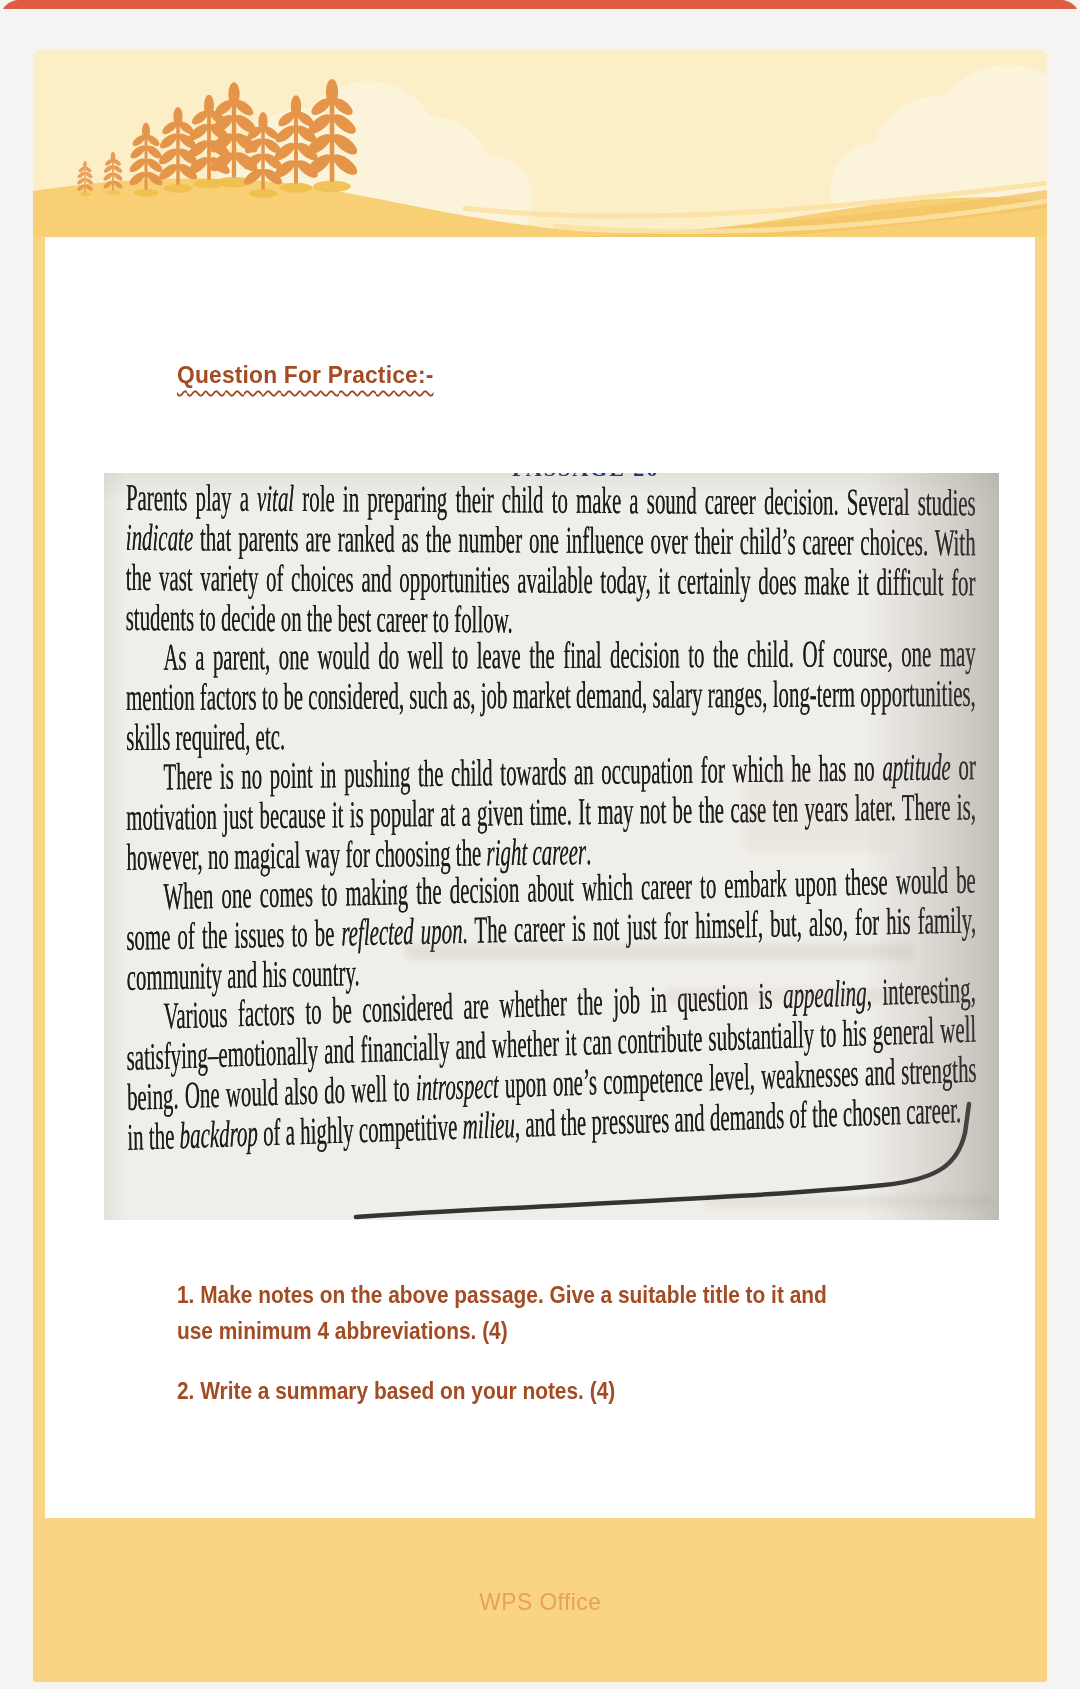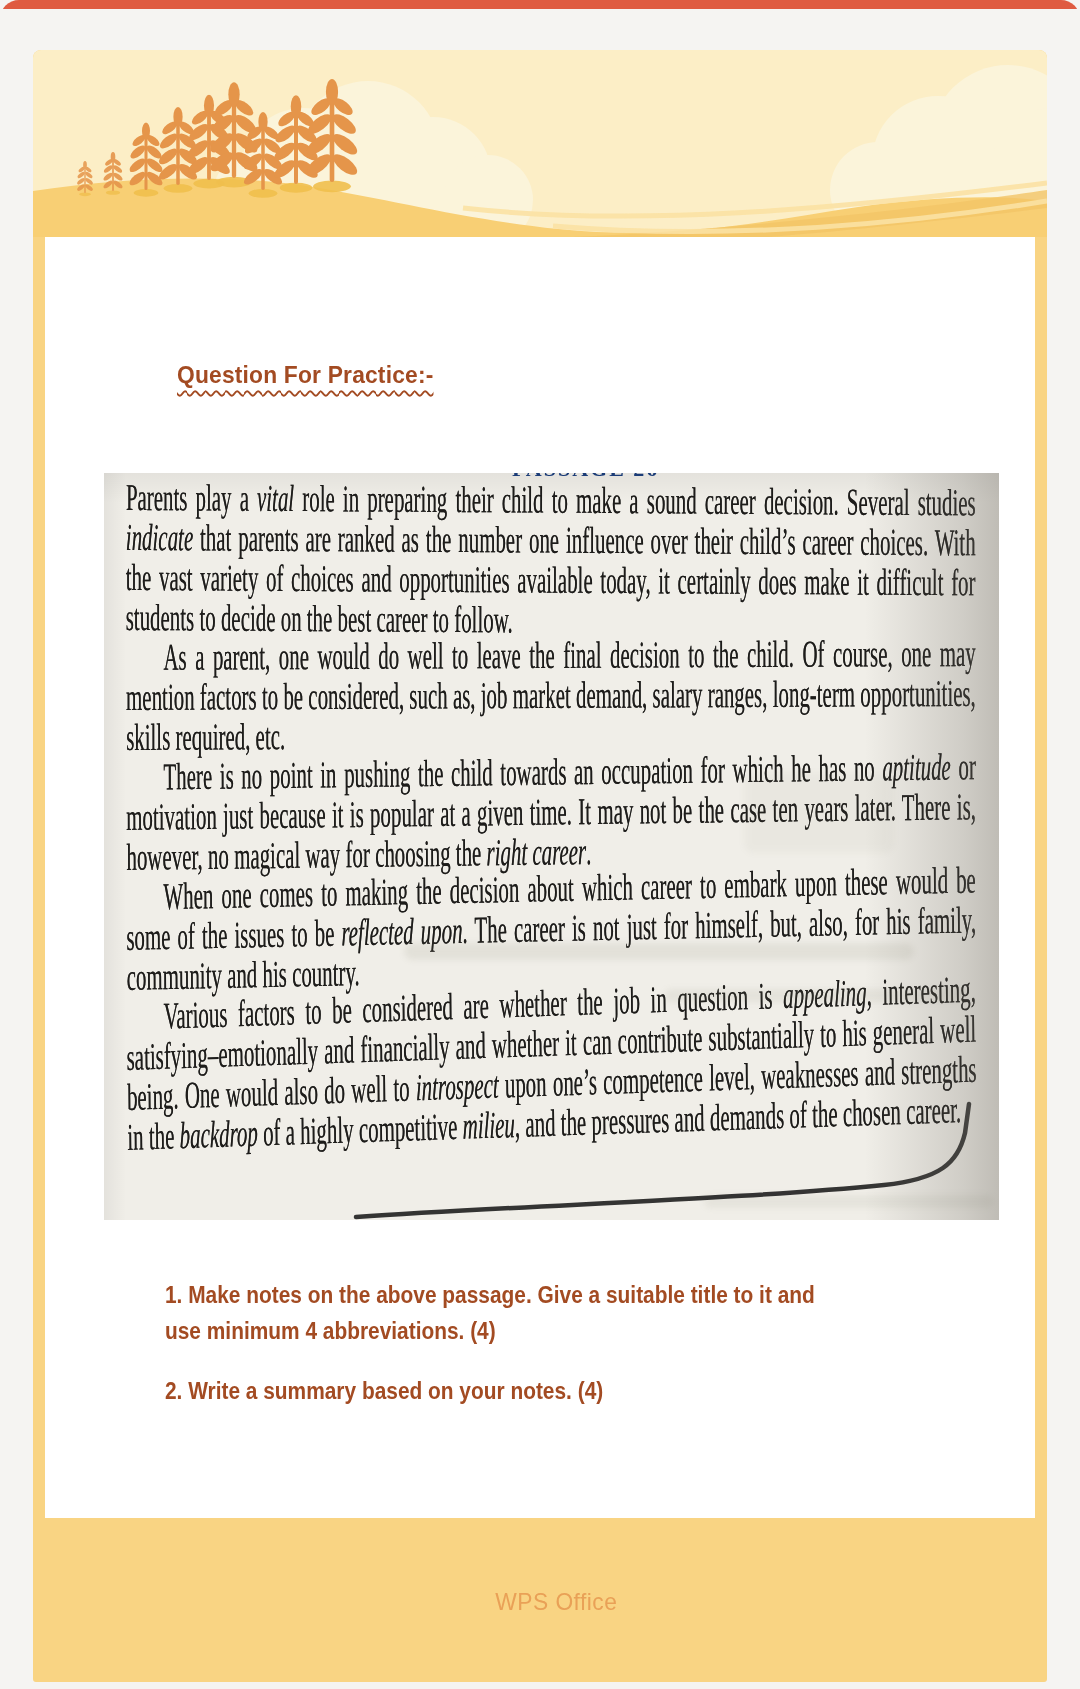--- a/index.html
+++ b/index.html
@@ -40,25 +40,25 @@
   .passage p{margin:0;text-indent:68px;transform-origin:0 0;}
   .passage p:first-child{text-indent:0;}
   .passage p:nth-of-type(1){transform:rotate(.2deg);}
   .passage p:nth-of-type(2){transform:rotate(-.15deg);}
   .passage p:nth-of-type(3){transform:rotate(-.4deg);}
   .passage p:nth-of-type(4){transform:rotate(-.65deg);}
   .passage p:nth-of-type(5){transform:rotate(-1.05deg);}
   .scan-line{position:absolute;left:0;top:0;width:895px;height:747px;pointer-events:none;}
   .ghost{position:absolute;background:#8a8a74;filter:blur(3px);border-radius:9px;pointer-events:none;}
 
-  .questions{position:absolute;left:120px;top:1040px;width:800px;}
+  .questions{position:absolute;left:132px;top:1040px;width:800px;}
   .question{margin:0 0 24px 0;width:790px;color:var(--c-brown);font-weight:bold;
     font-size:24px;line-height:36px;transform:scaleX(.87);transform-origin:0 0;}
 
-  .footer{position:absolute;left:16px;top:1468px;width:1014px;height:164px;text-align:center;}
+  .footer{position:absolute;left:0;top:1468px;width:1014px;height:164px;text-align:center;}
   .watermark{margin-top:70px;display:inline-block;color:var(--c-watermark);font-size:24px;
     letter-spacing:.5px;transform:scaleX(.95);}
 </style>
 </head>
 <body>
 
 <div class="screen">
   <div class="top-bar"></div>
 
   <div class="card">

